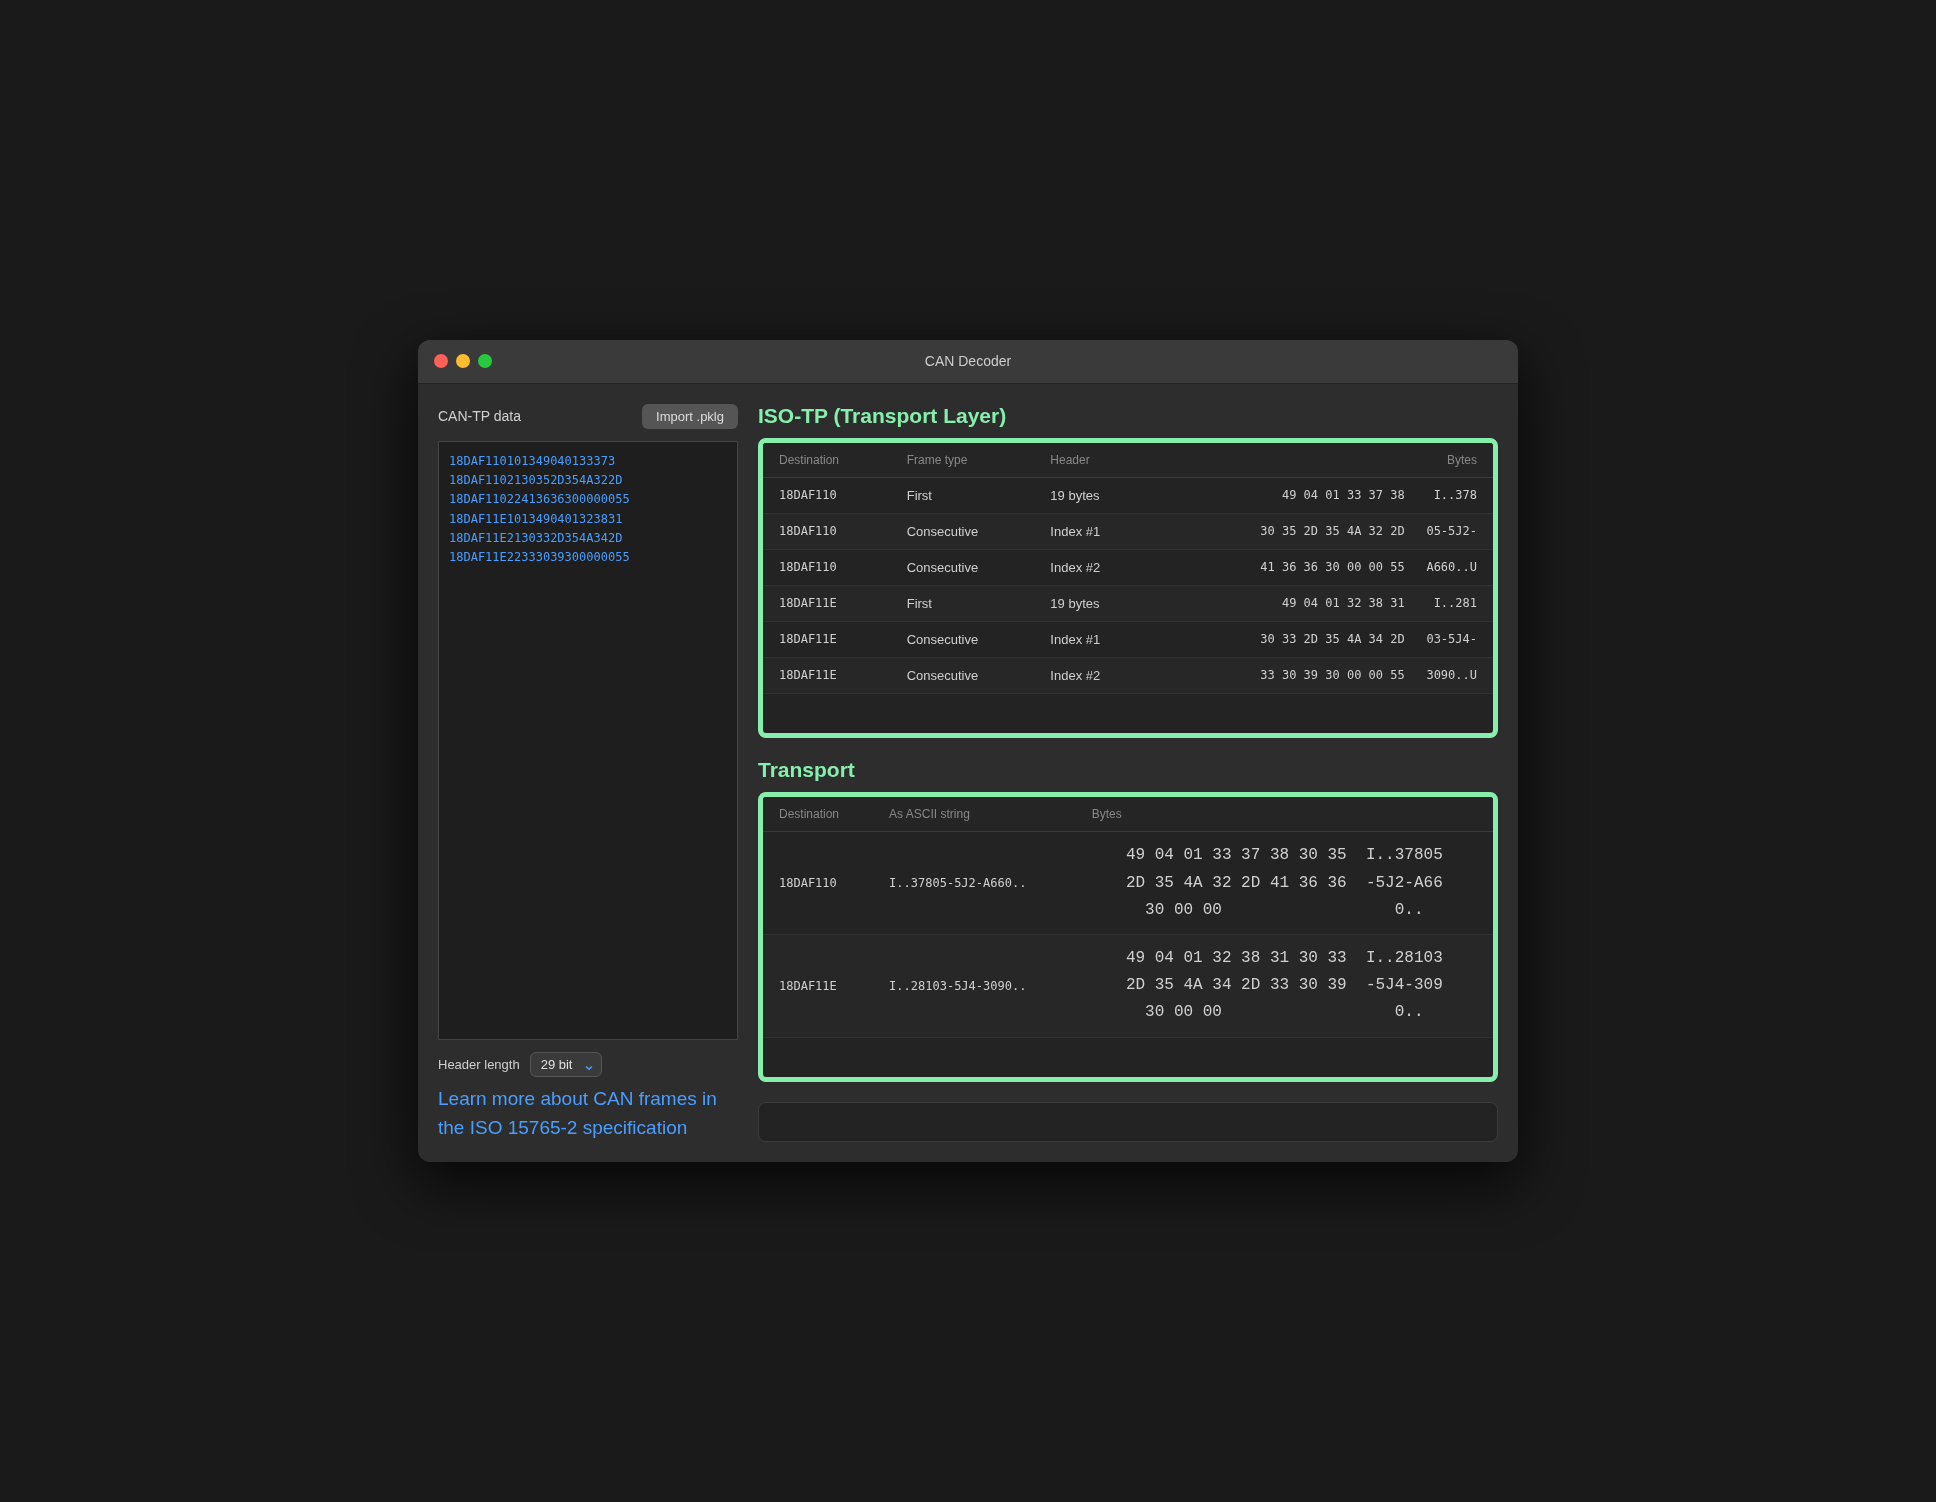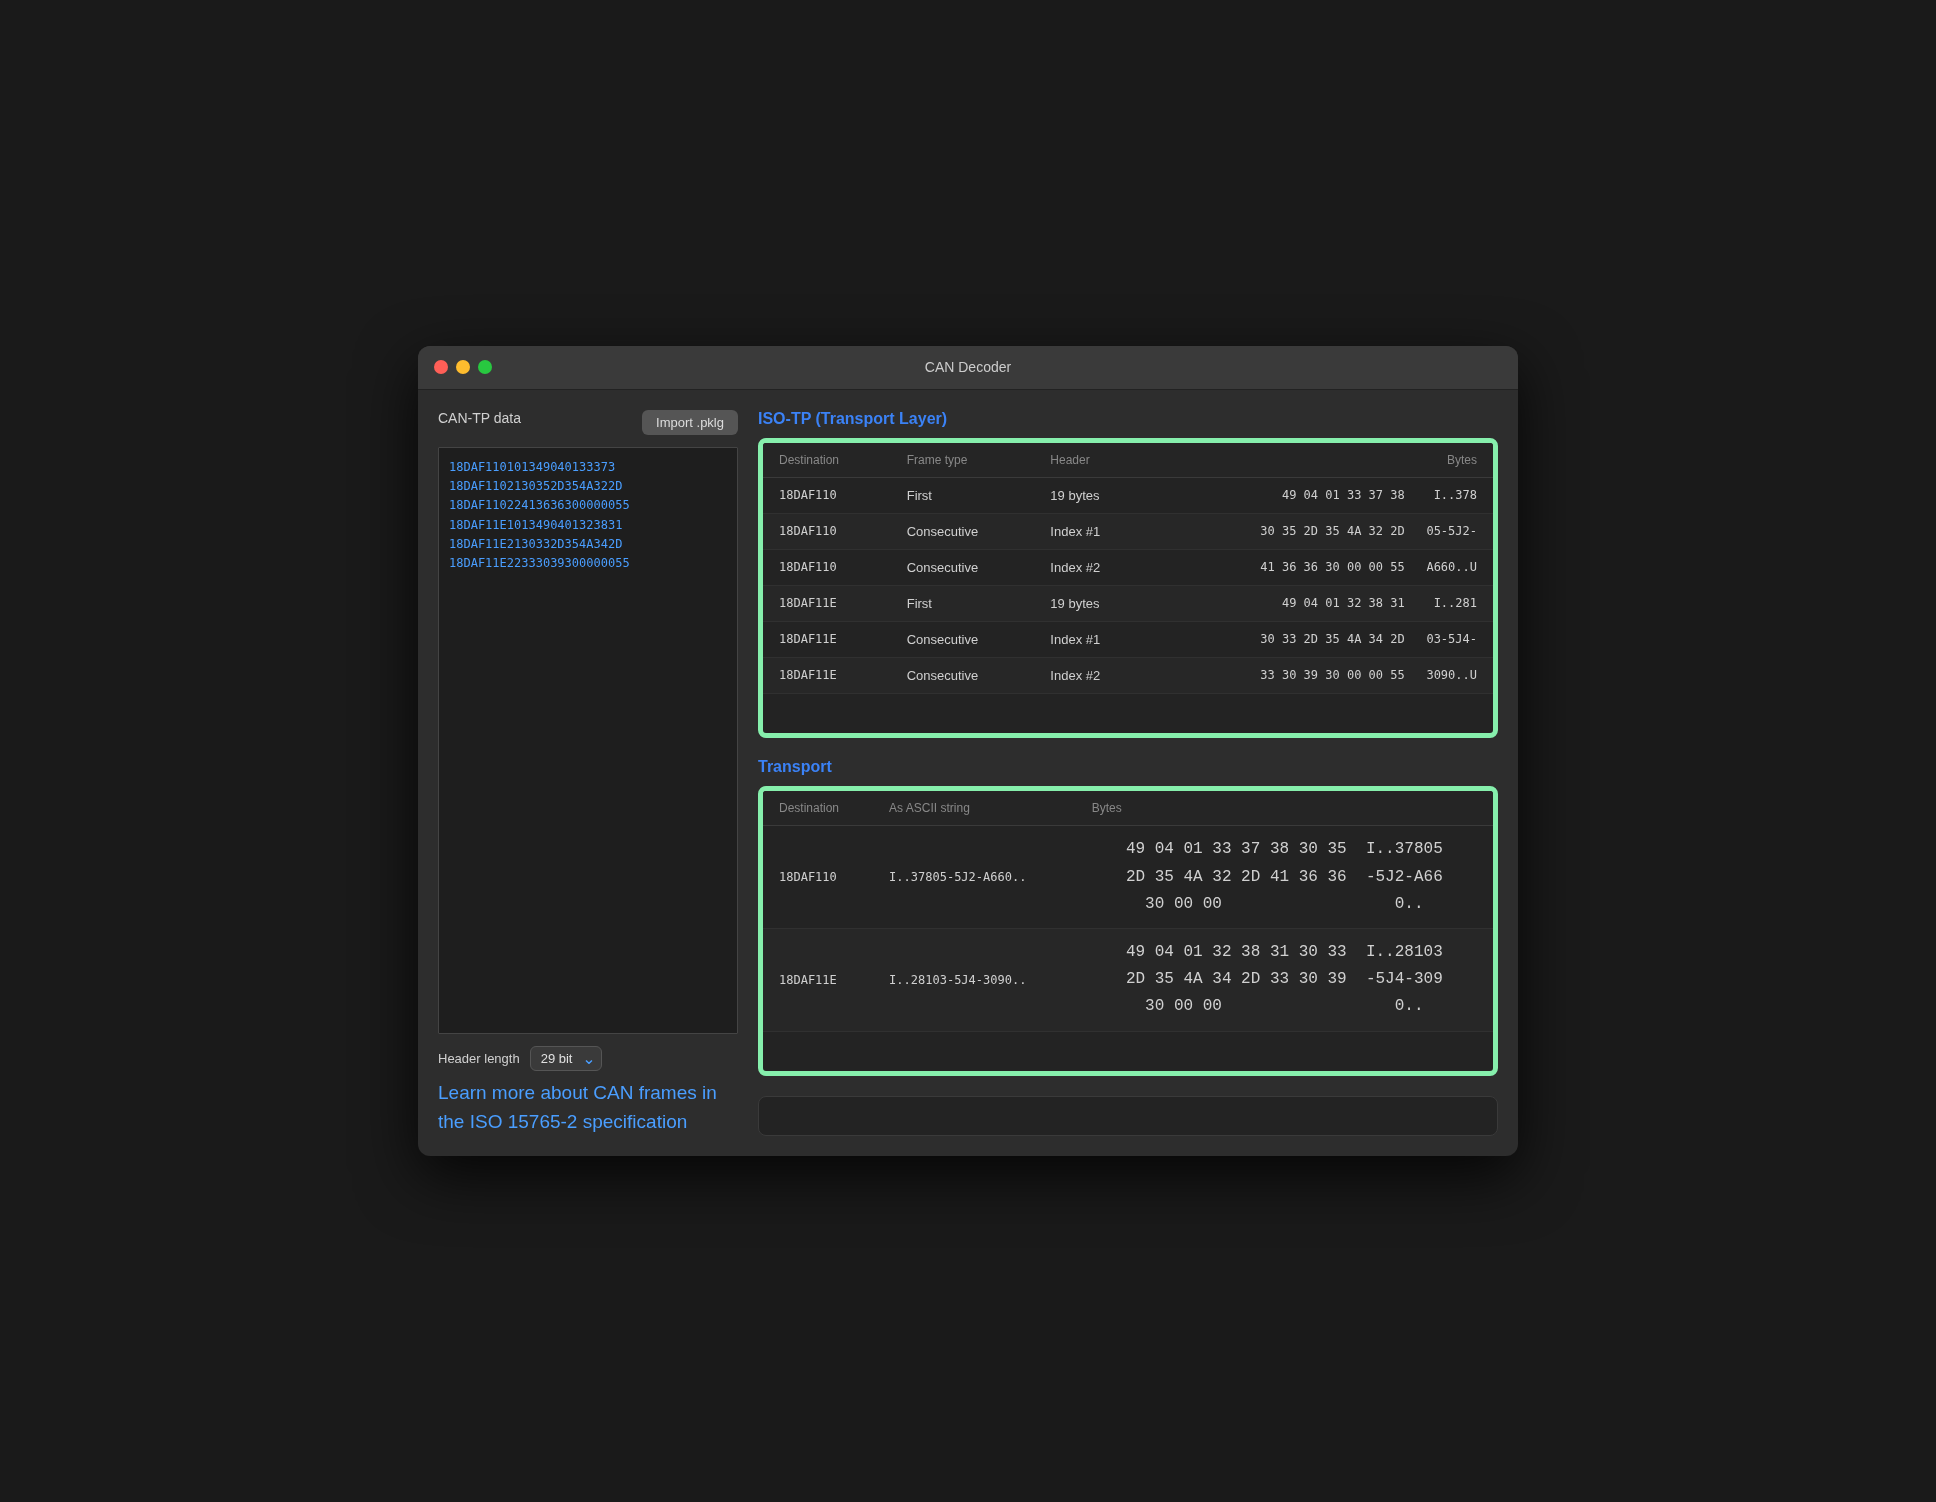--- a/index.html
+++ b/index.html
@@ -55,20 +55,21 @@
     
     .left-panel {
       width: 300px;
       flex-shrink: 0;
       display: flex;
       flex-direction: column;
       gap: 12px;
     }
     .left-panel-header {
       display: flex;
+      align-items: center;
       justify-content: space-between;
     }
     .left-panel-label {
       color: #d0d0d0;
       font-size: 14px;
       font-weight: 500;
     }
     .import-button {
       background: #555;
       color: #ddd;
@@ -137,22 +138,22 @@
       cursor: pointer;
     }
     
     .right-panel {
       flex: 1;
       display: flex;
       flex-direction: column;
       gap: 20px;
     }
     .section-title {
-      color: #3b82f6;
-      font-size: 16px;
+      color: #86efac;
+      font-size: 21px;
       font-weight: 600;
       margin-bottom: 10px;
     }
     .table-container {
       background: #232323;
       border-radius: 8px;
       overflow: hidden;
       border: 5px solid #86efac;
     }
     table {

